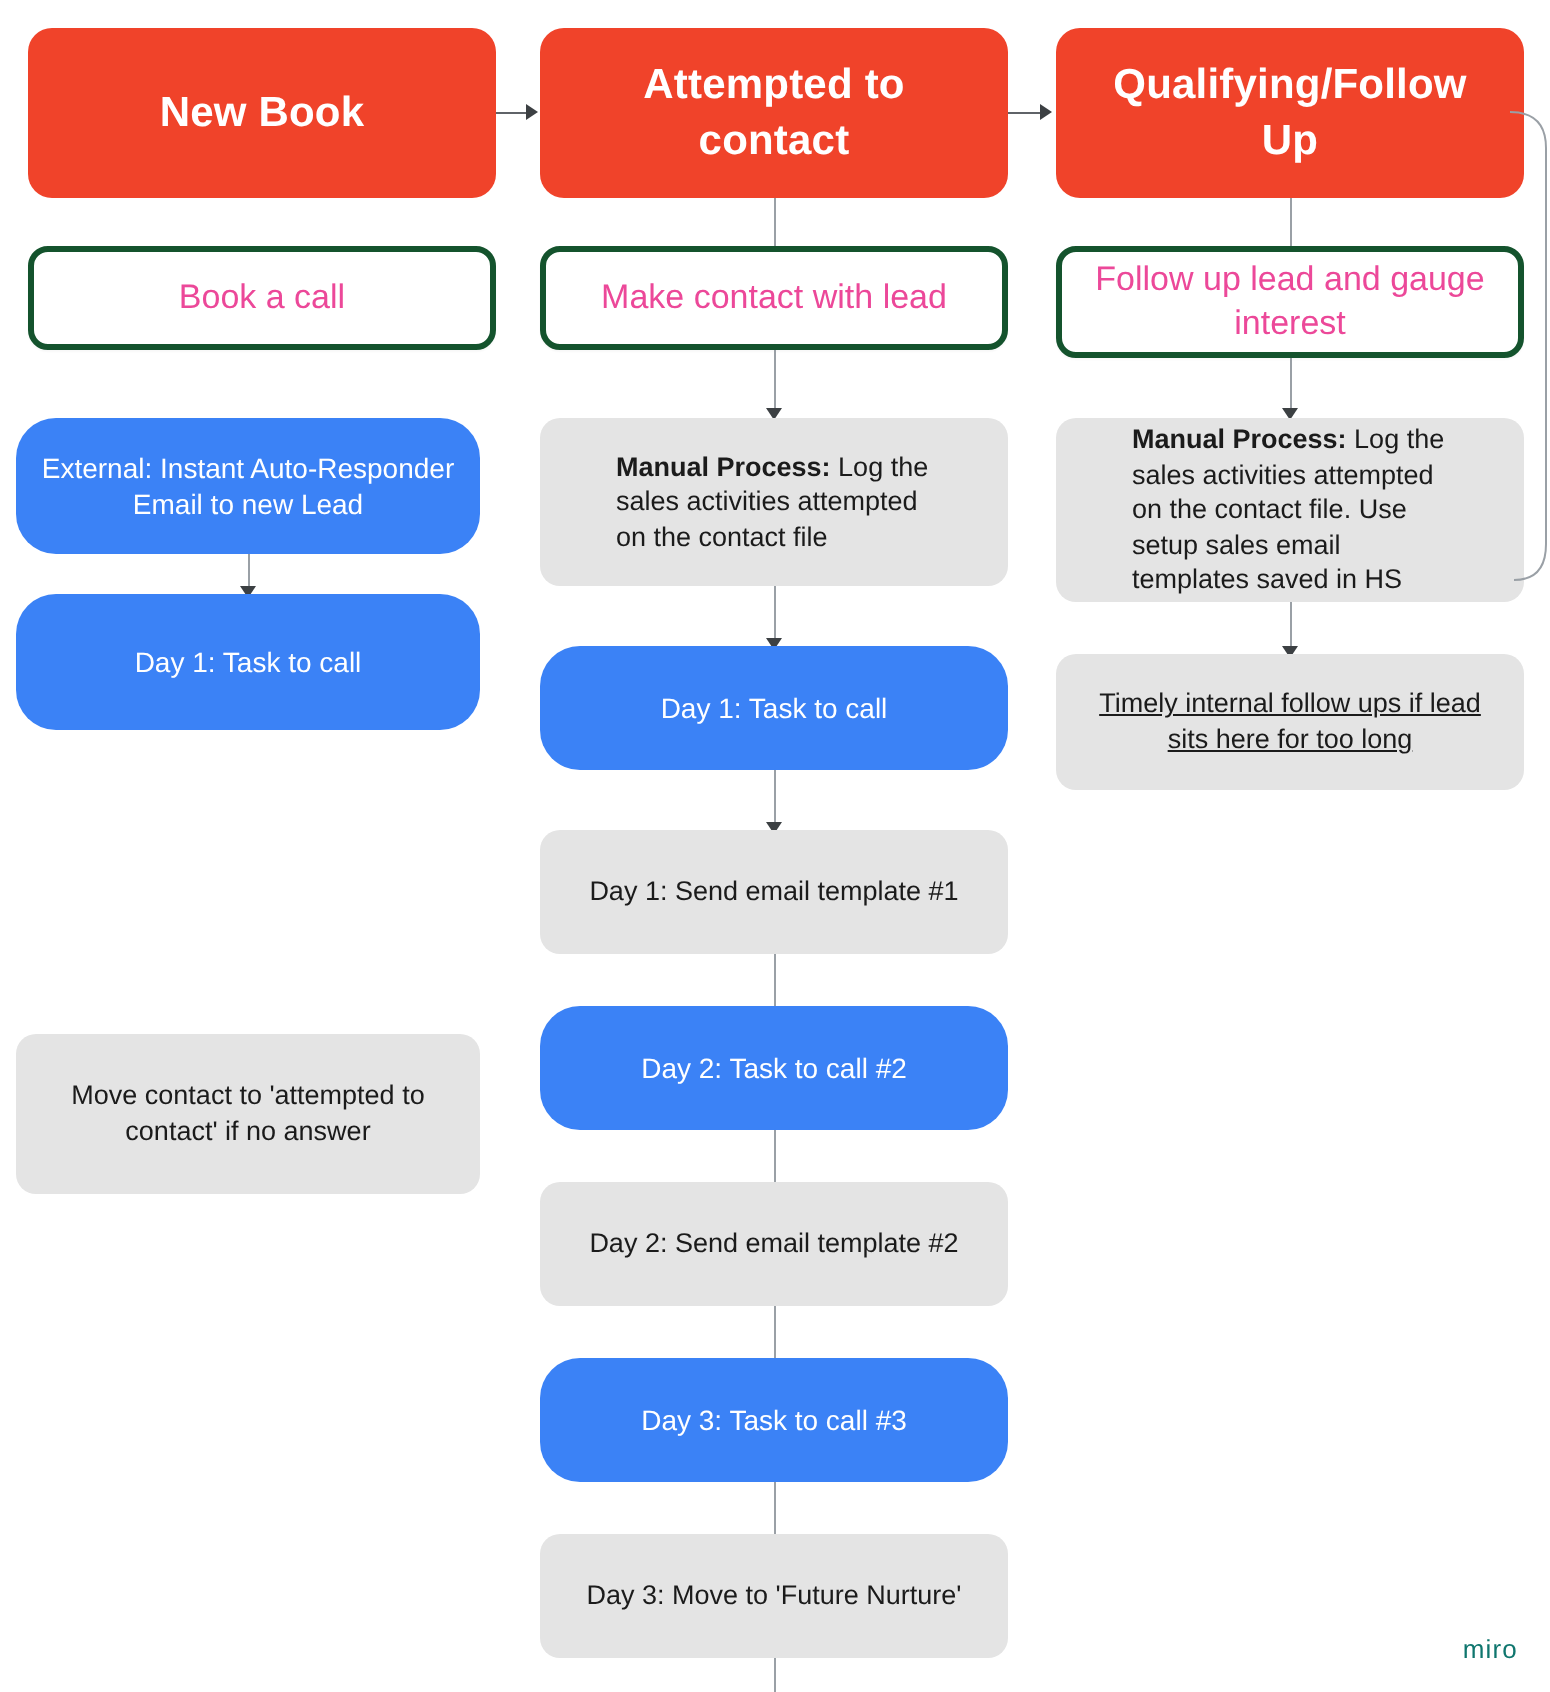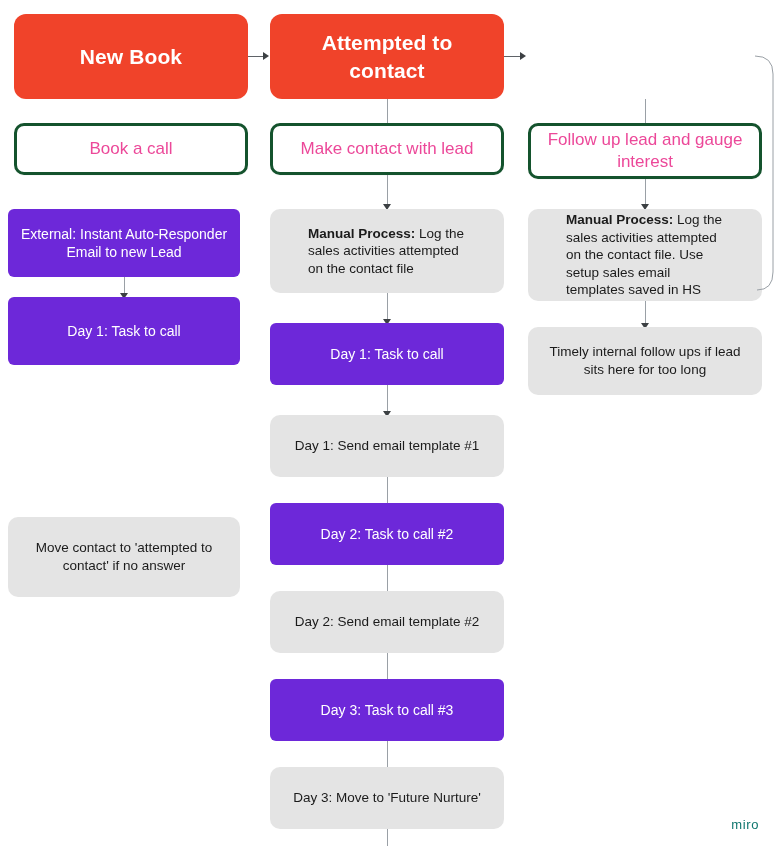--- a/index.html
+++ b/index.html
@@ -36,24 +36,24 @@
   .node.link{
     background:#ffffff;
     color:#ec4899;
     border:3px solid #14532d;
     font-size:17px;
     border-radius:10px;
     box-shadow:0 1px 1px rgba(0,0,0,.03);
   }
 
   .node.green{
-    background:#6d28d9;
+    background:#3b82f6;
     color:#ffffff;
     font-size:14px;
-    border-radius:6px;
+    border-radius:20px;
   }
 
   .node.grey{
     background:#E4E4E4;
     color:#1b1b1b;
     font-size:13.5px;
     border-radius:10px;
   }
 
   .node.grey.left{
@@ -186,40 +186,43 @@
 
   <div class="node grey" style="left:270px;top:767px;width:234px;height:62px;">
     <span class="inner">Day 3: Move to 'Future Nurture'</span>
   </div>
 
   <div class="vline" style="left:387px;top:829px;height:17px;"></div>
 
   <div class="hline" style="left:504px;top:56px;width:17px;"></div>
   <div class="arrow-right" style="left:520px;top:52px;"></div>
 
+  <div class="node header" style="left:528px;top:14px;width:234px;height:85px;">
+    <span class="inner">Qualifying/Follow Up</span>
+  </div>
 
   <div class="vline" style="left:645px;top:99px;height:24px;"></div>
 
   <div class="node link" style="left:528px;top:123px;width:234px;height:56px;">
     <span class="inner">Follow up lead and gauge interest</span>
   </div>
 
   <div class="vline" style="left:645px;top:179px;height:28px;"></div>
   <div class="arrow-down" style="left:641px;top:204px;"></div>
 
   <div class="node grey left" style="left:528px;top:209px;width:234px;height:92px;">
     <span class="inner">
       <b>Manual Process:</b><span> Log the sales activities attempted on the contact file. Use setup sales email templates saved in HS</span>
     </span>
   </div>
 
   <div class="vline" style="left:645px;top:301px;height:26px;"></div>
   <div class="arrow-down" style="left:641px;top:323px;"></div>
 
-  <div class="node grey" style="left:528px;top:327px;width:234px;height:68px;">
+  <div class="node grey" style="left:528px;top:327px;width:234px;height:68px;text-decoration:underline;">
     <span class="inner">Timely internal follow ups if lead sits here for too long</span>
   </div>
 
   <svg class="curve" style="left:755px;top:50px;width:24px;height:245px;" viewBox="0 0 24 245">
     <path d="M0 6 Q 18 6 18 24 L 18 222 Q 18 240 2 240"></path>
   </svg>
 
   <div class="watermark">miro</div>
 
 </div>

